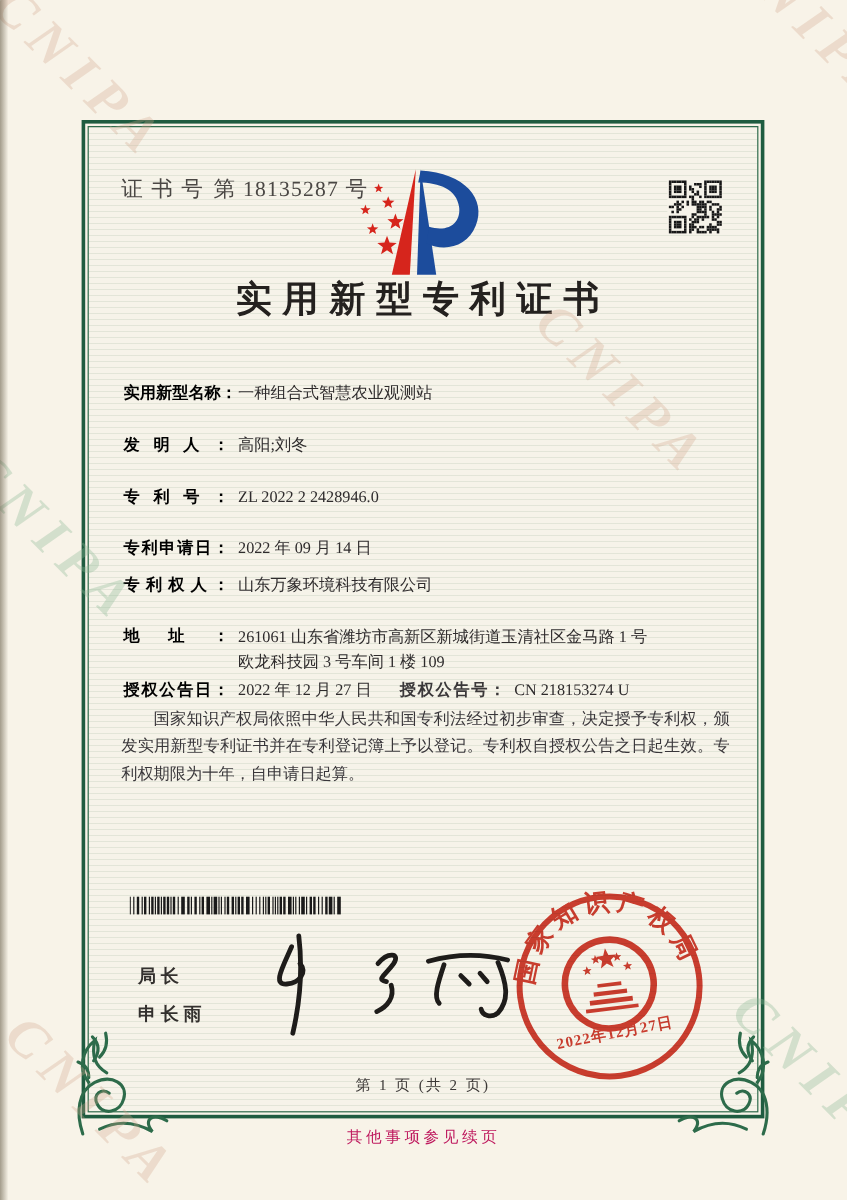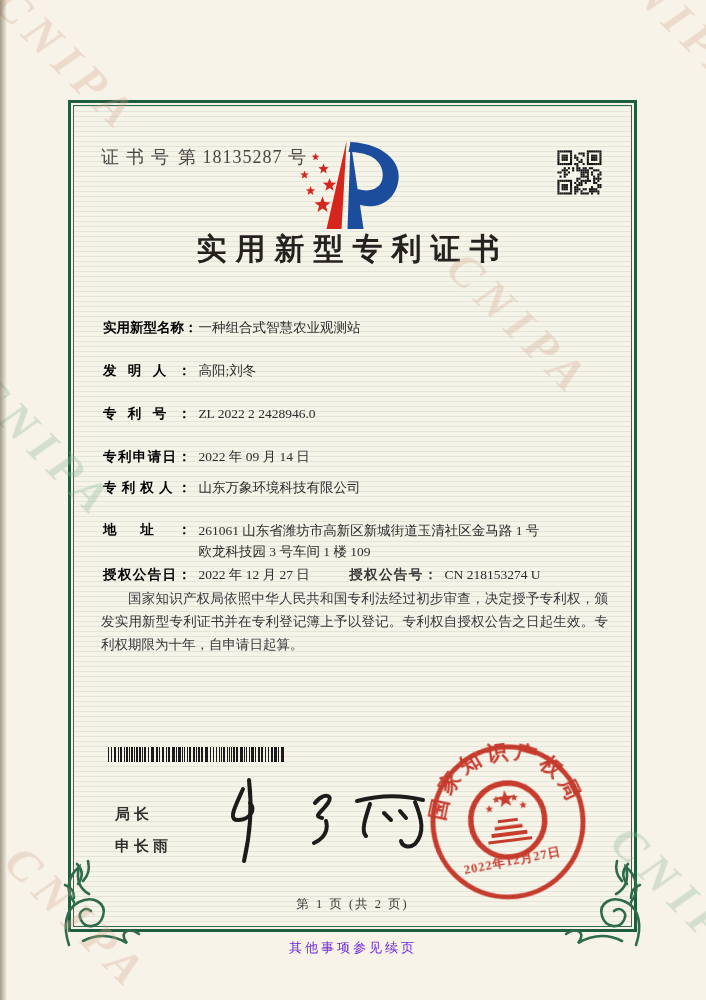--- a/index.html
+++ b/index.html
@@ -43,36 +43,36 @@
   .qr{position:absolute;right:32px;top:46px;z-index:3;}
   .title{position:absolute;left:0;right:0;top:126px;text-align:center;
     font-size:30px;font-weight:700;letter-spacing:9px;color:#24211f;z-index:3;}
   .row{position:absolute;left:32px;right:24px;font-size:13.5px;line-height:19px;
     color:#2e2b2c;z-index:3;white-space:nowrap;}
   .lbl{display:inline-block;width:88px;text-align:justify;text-align-last:justify;
     font-weight:600;color:#000000;vertical-align:top;}
   .val{margin-left:4px;font-weight:500;}
   .val.wrap{display:inline-block;white-space:pre-line;width:420px;vertical-align:top;line-height:21px;}
   .lbl2{display:inline-block;width:88px;text-align:justify;text-align-last:justify;
-    font-weight:600;color:#3a3739;margin-left:36px;}
+    font-weight:600;color:#3a3739;margin-left:20px;}
   .r-name{top:215px;} .r-inv{top:258px;} .r-pno{top:301px;} .r-fdate{top:344px;}
   .r-ptee{top:375px;} .r-addr{top:417px;} .r-grant{top:462px;}
   .paras{position:absolute;left:30px;right:26px;top:484px;z-index:3;}
   .paras p{margin:0;text-indent:2em;font-size:13.5px;line-height:23px;
     text-align:justify;color:#39363a;}
   .barcode{position:absolute;left:37px;top:644px;z-index:3;}
   .signer{position:absolute;left:44px;top:695px;z-index:3;font-size:15px;
     font-weight:600;letter-spacing:4px;color:#33302e;line-height:32px;}
   .signature{position:absolute;left:138px;top:672px;z-index:3;}
   .seal{position:absolute;left:356px;top:638px;z-index:4;transform:rotate(-7deg);
     mix-blend-mode:multiply;opacity:.95;}
   .page-info{position:absolute;left:0;right:0;top:793px;text-align:center;
     font-size:12.5px;color:#3b3836;letter-spacing:2px;z-index:3;}
   .continuation{position:absolute;left:0;right:0;top:939px;text-align:center;
-    font-size:13px;color:#6d28d9;letter-spacing:3px;z-index:3;}
+    font-size:13px;color:#be185d;letter-spacing:3px;z-index:3;}
 </style>
 </head>
 <body>
 
 <div class="edge-left"></div>
 
 <div class="wm pink wm1">CNIPA</div>
 <div class="wm pink wm2">CNIPA</div>
 <div class="wm pink wm3">CNIPA</div>
 <div class="wm green wm4">CNIPA</div>

